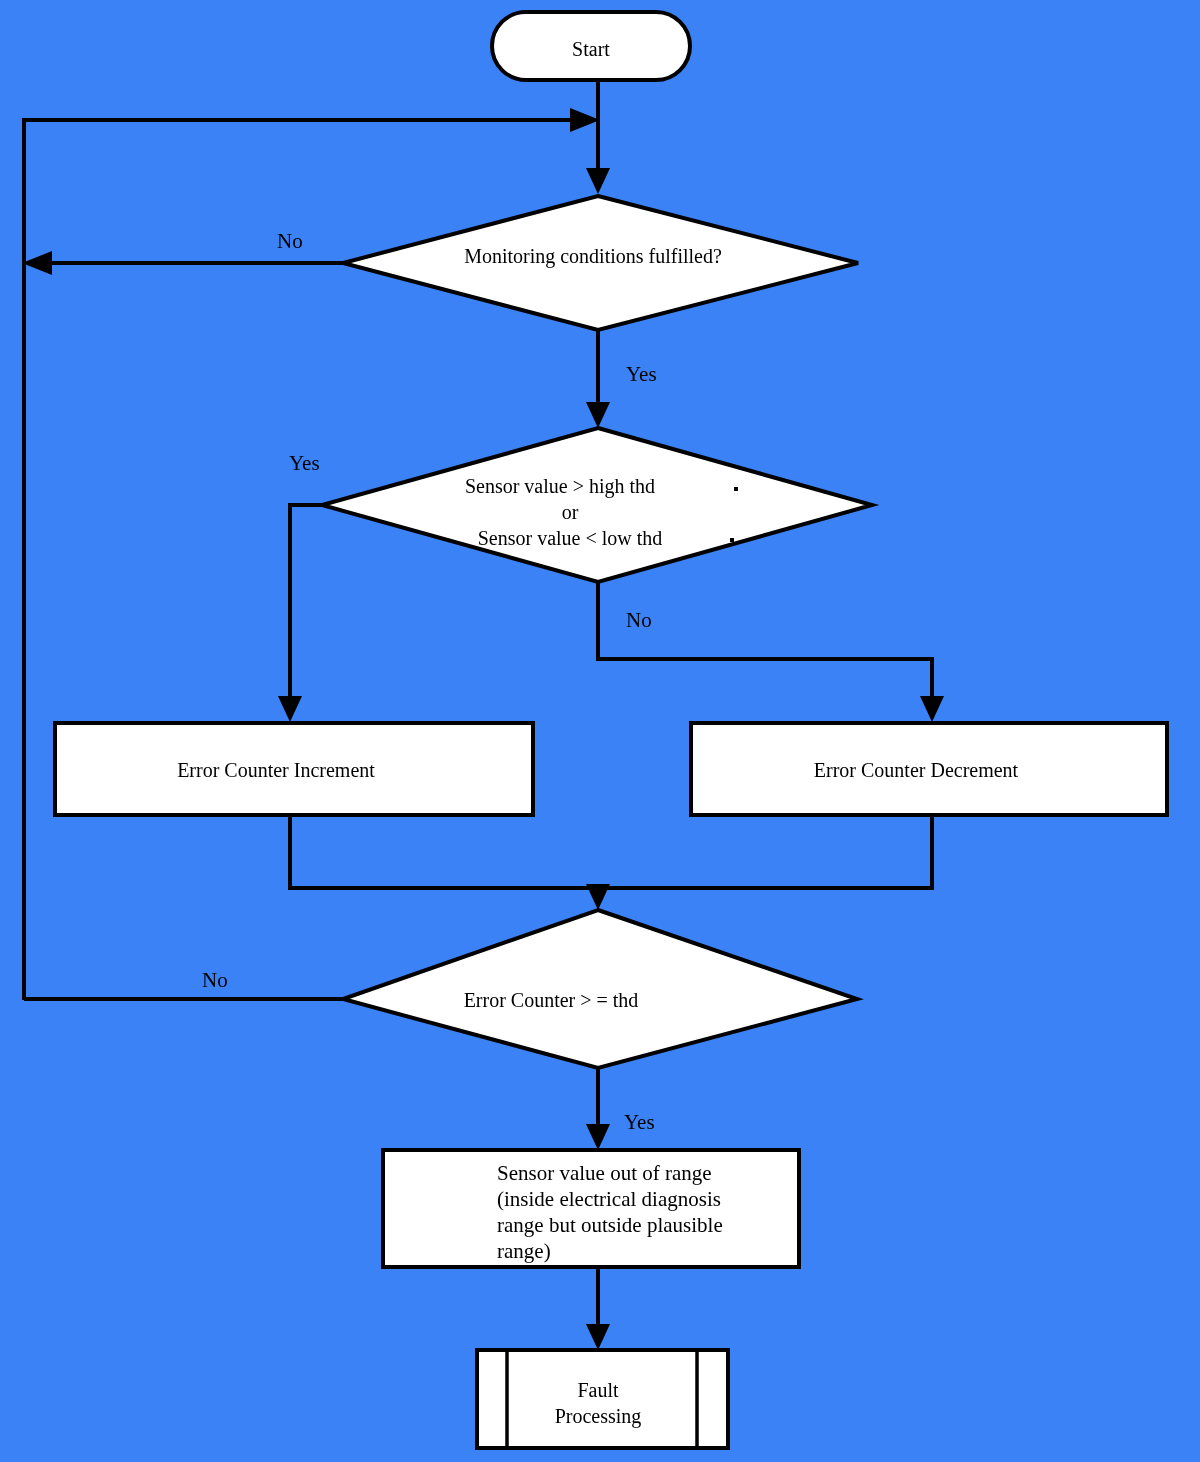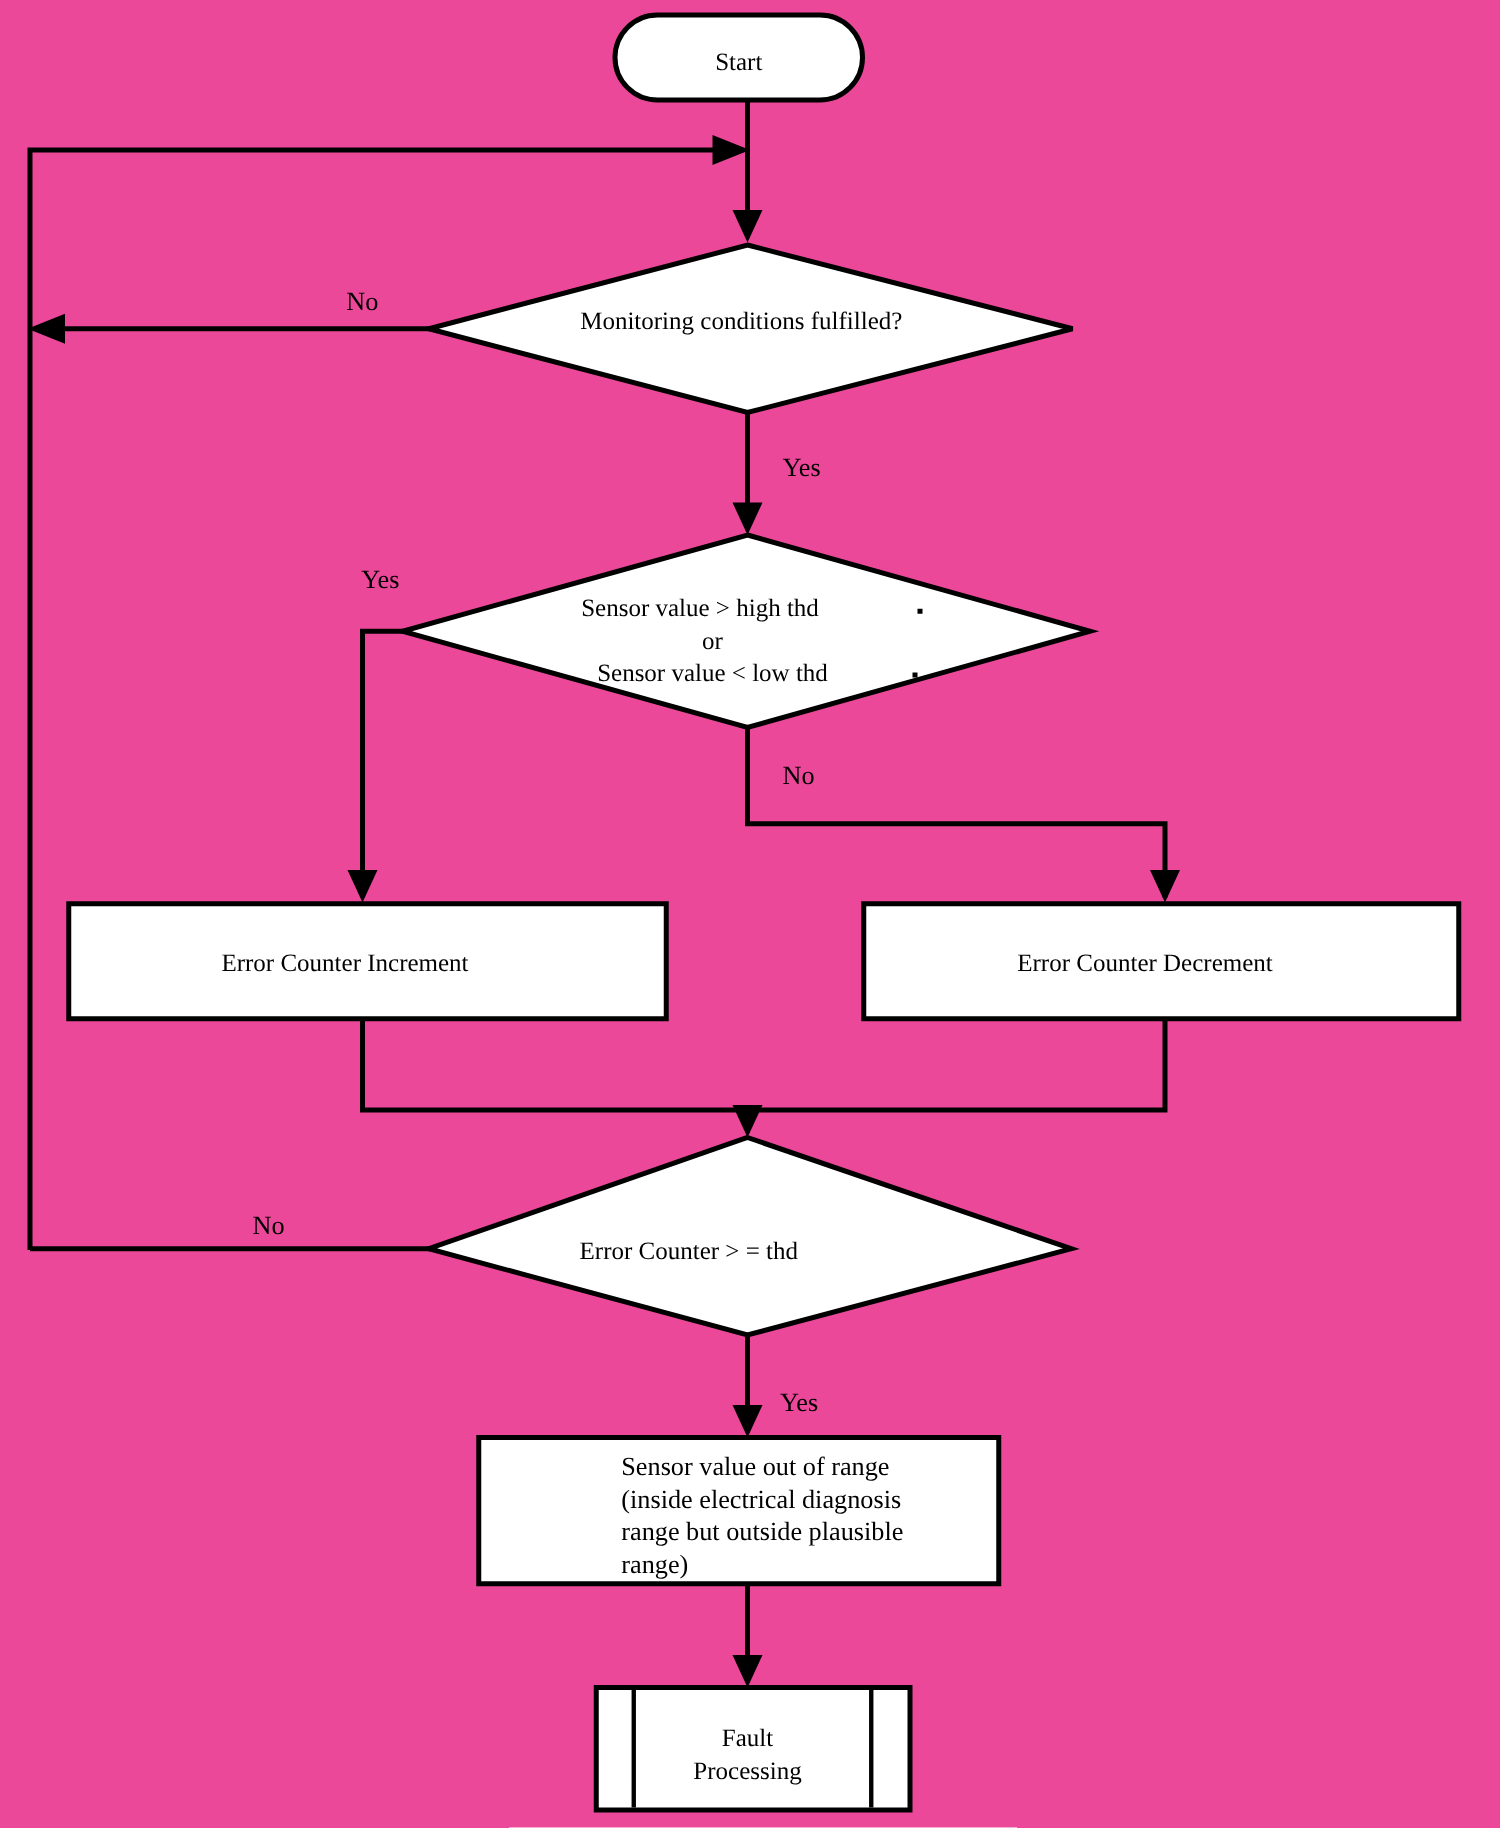--- a/index.html
+++ b/index.html
@@ -11,21 +11,21 @@
   body {
     width: 1200px;
     height: 1462px;
     font-family: "Liberation Serif", "DejaVu Serif", serif;
     overflow: hidden;
   }
   #flowchart-root {
     position: relative;
     width: 1200px;
     height: 1462px;
-    background: #ec4899;
+    background: #3b82f6;
   }
   svg#flow-svg {
     display: block;
     width: 1200px;
     height: 1462px;
   }
   .shape-outline {
     fill: #ffffff;
     stroke: #000000;
     stroke-width: 4;

